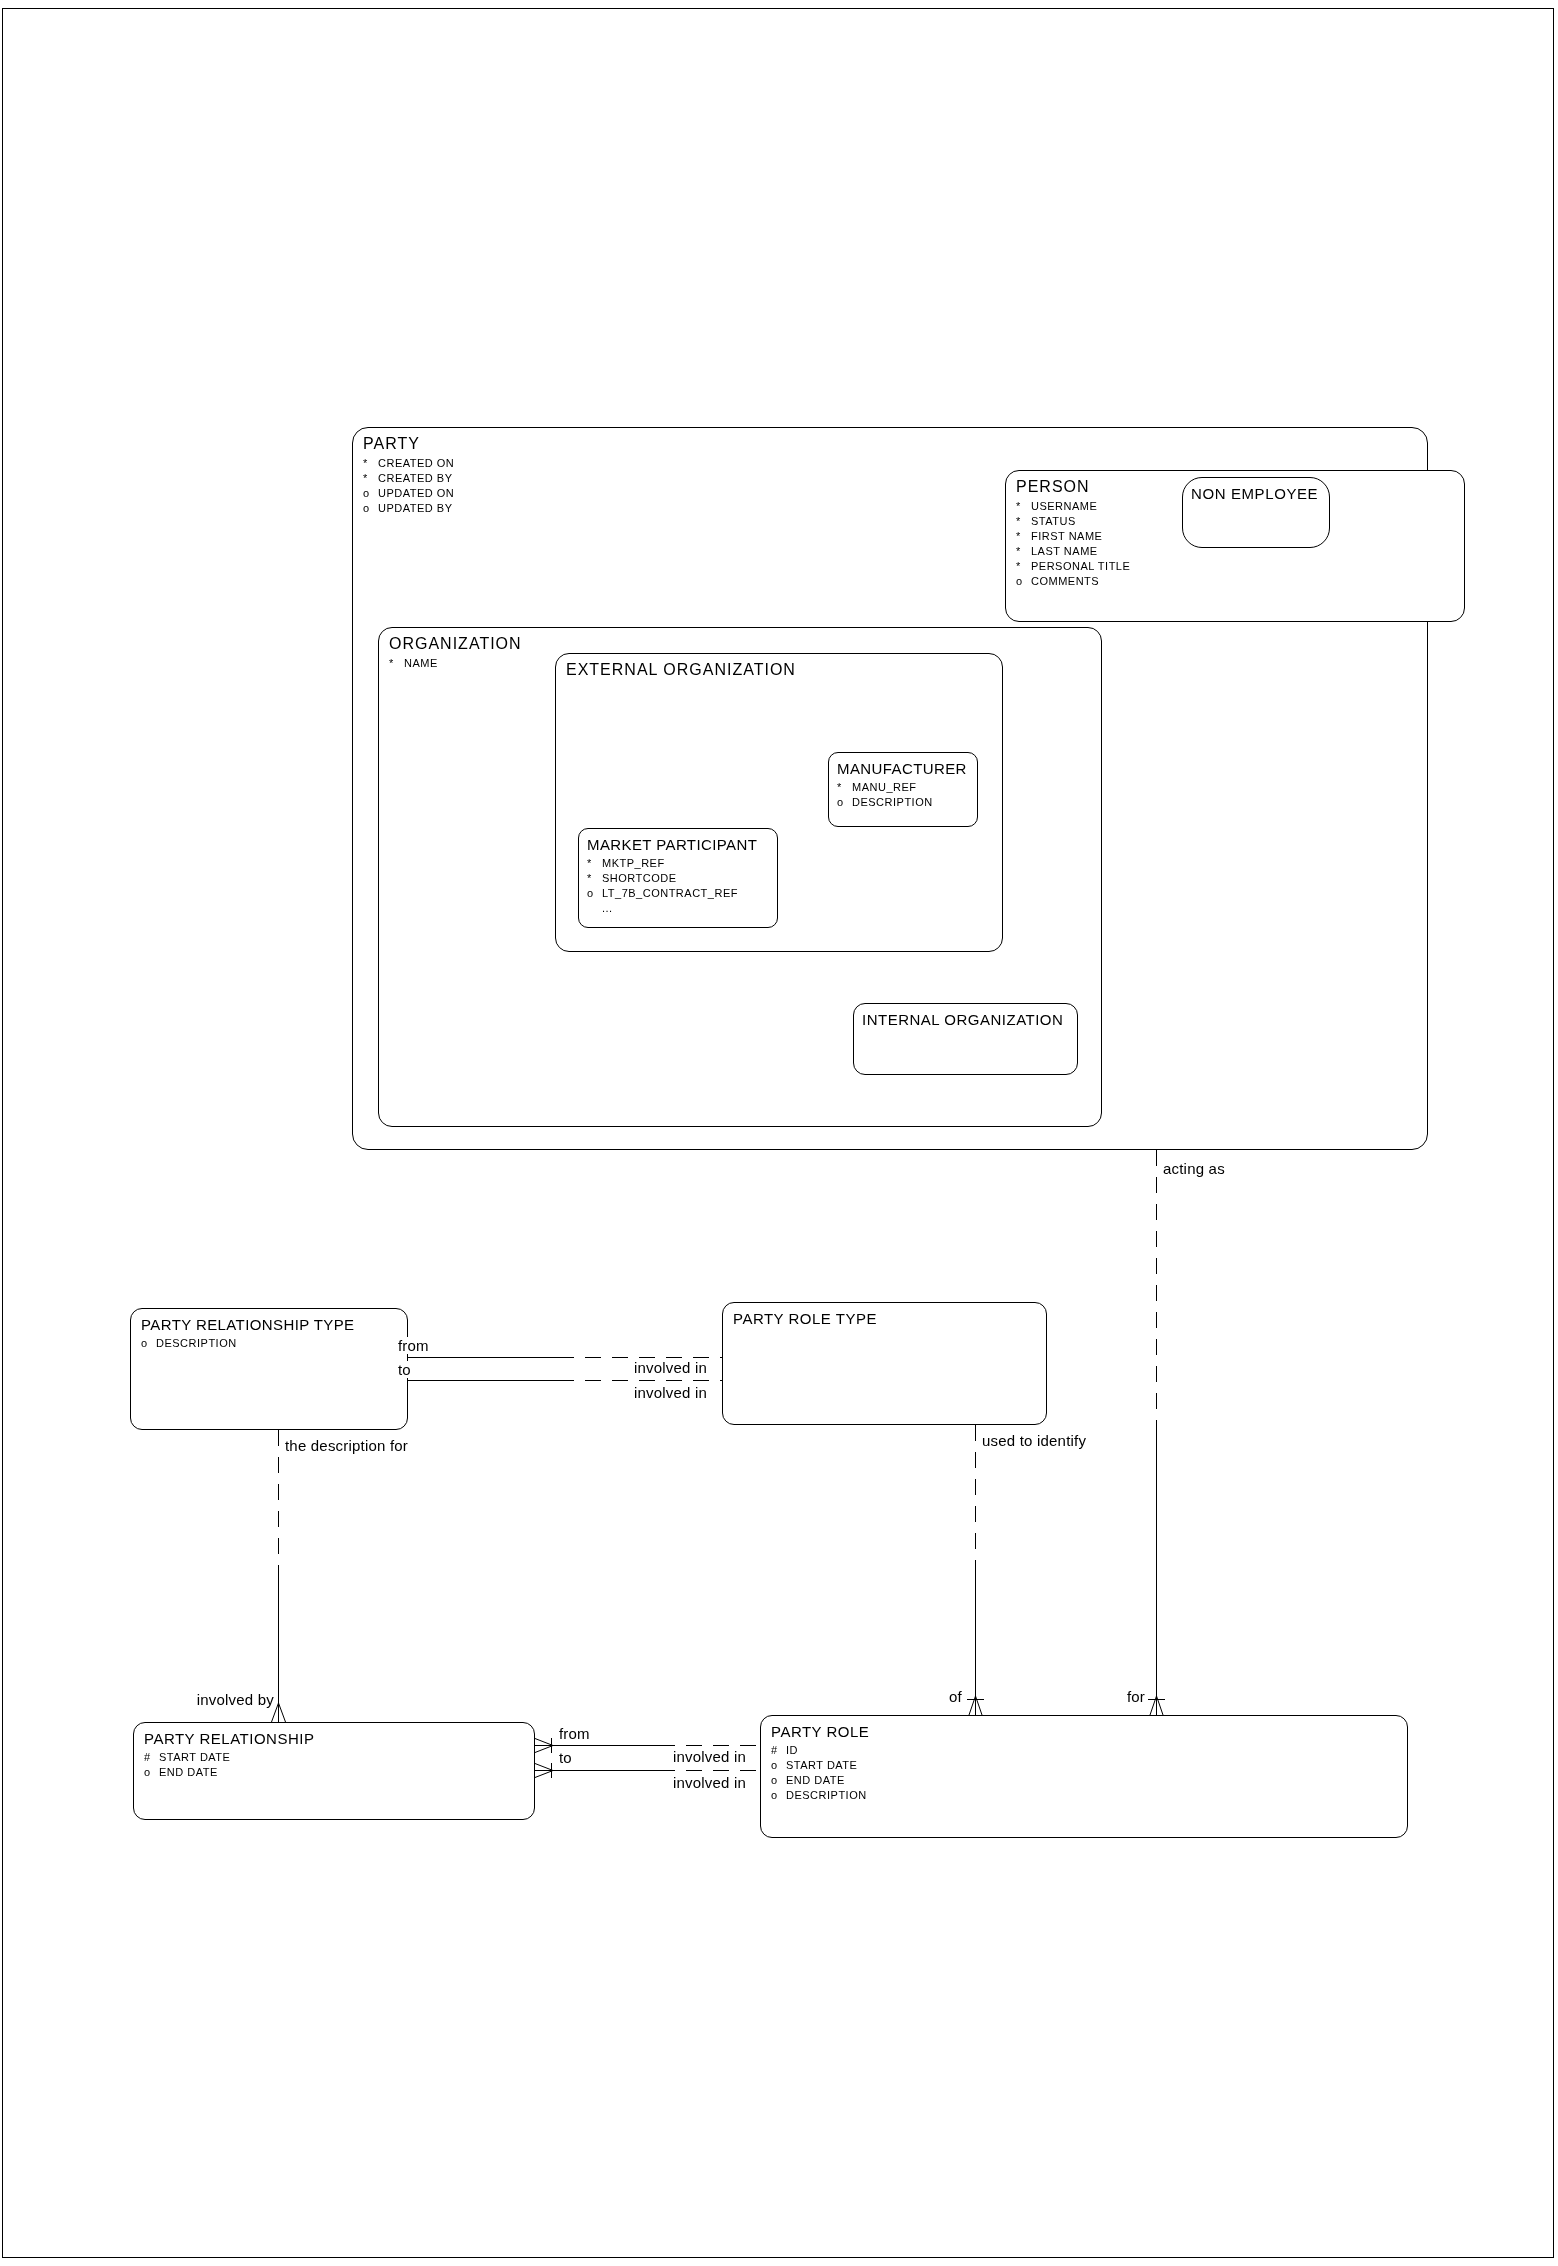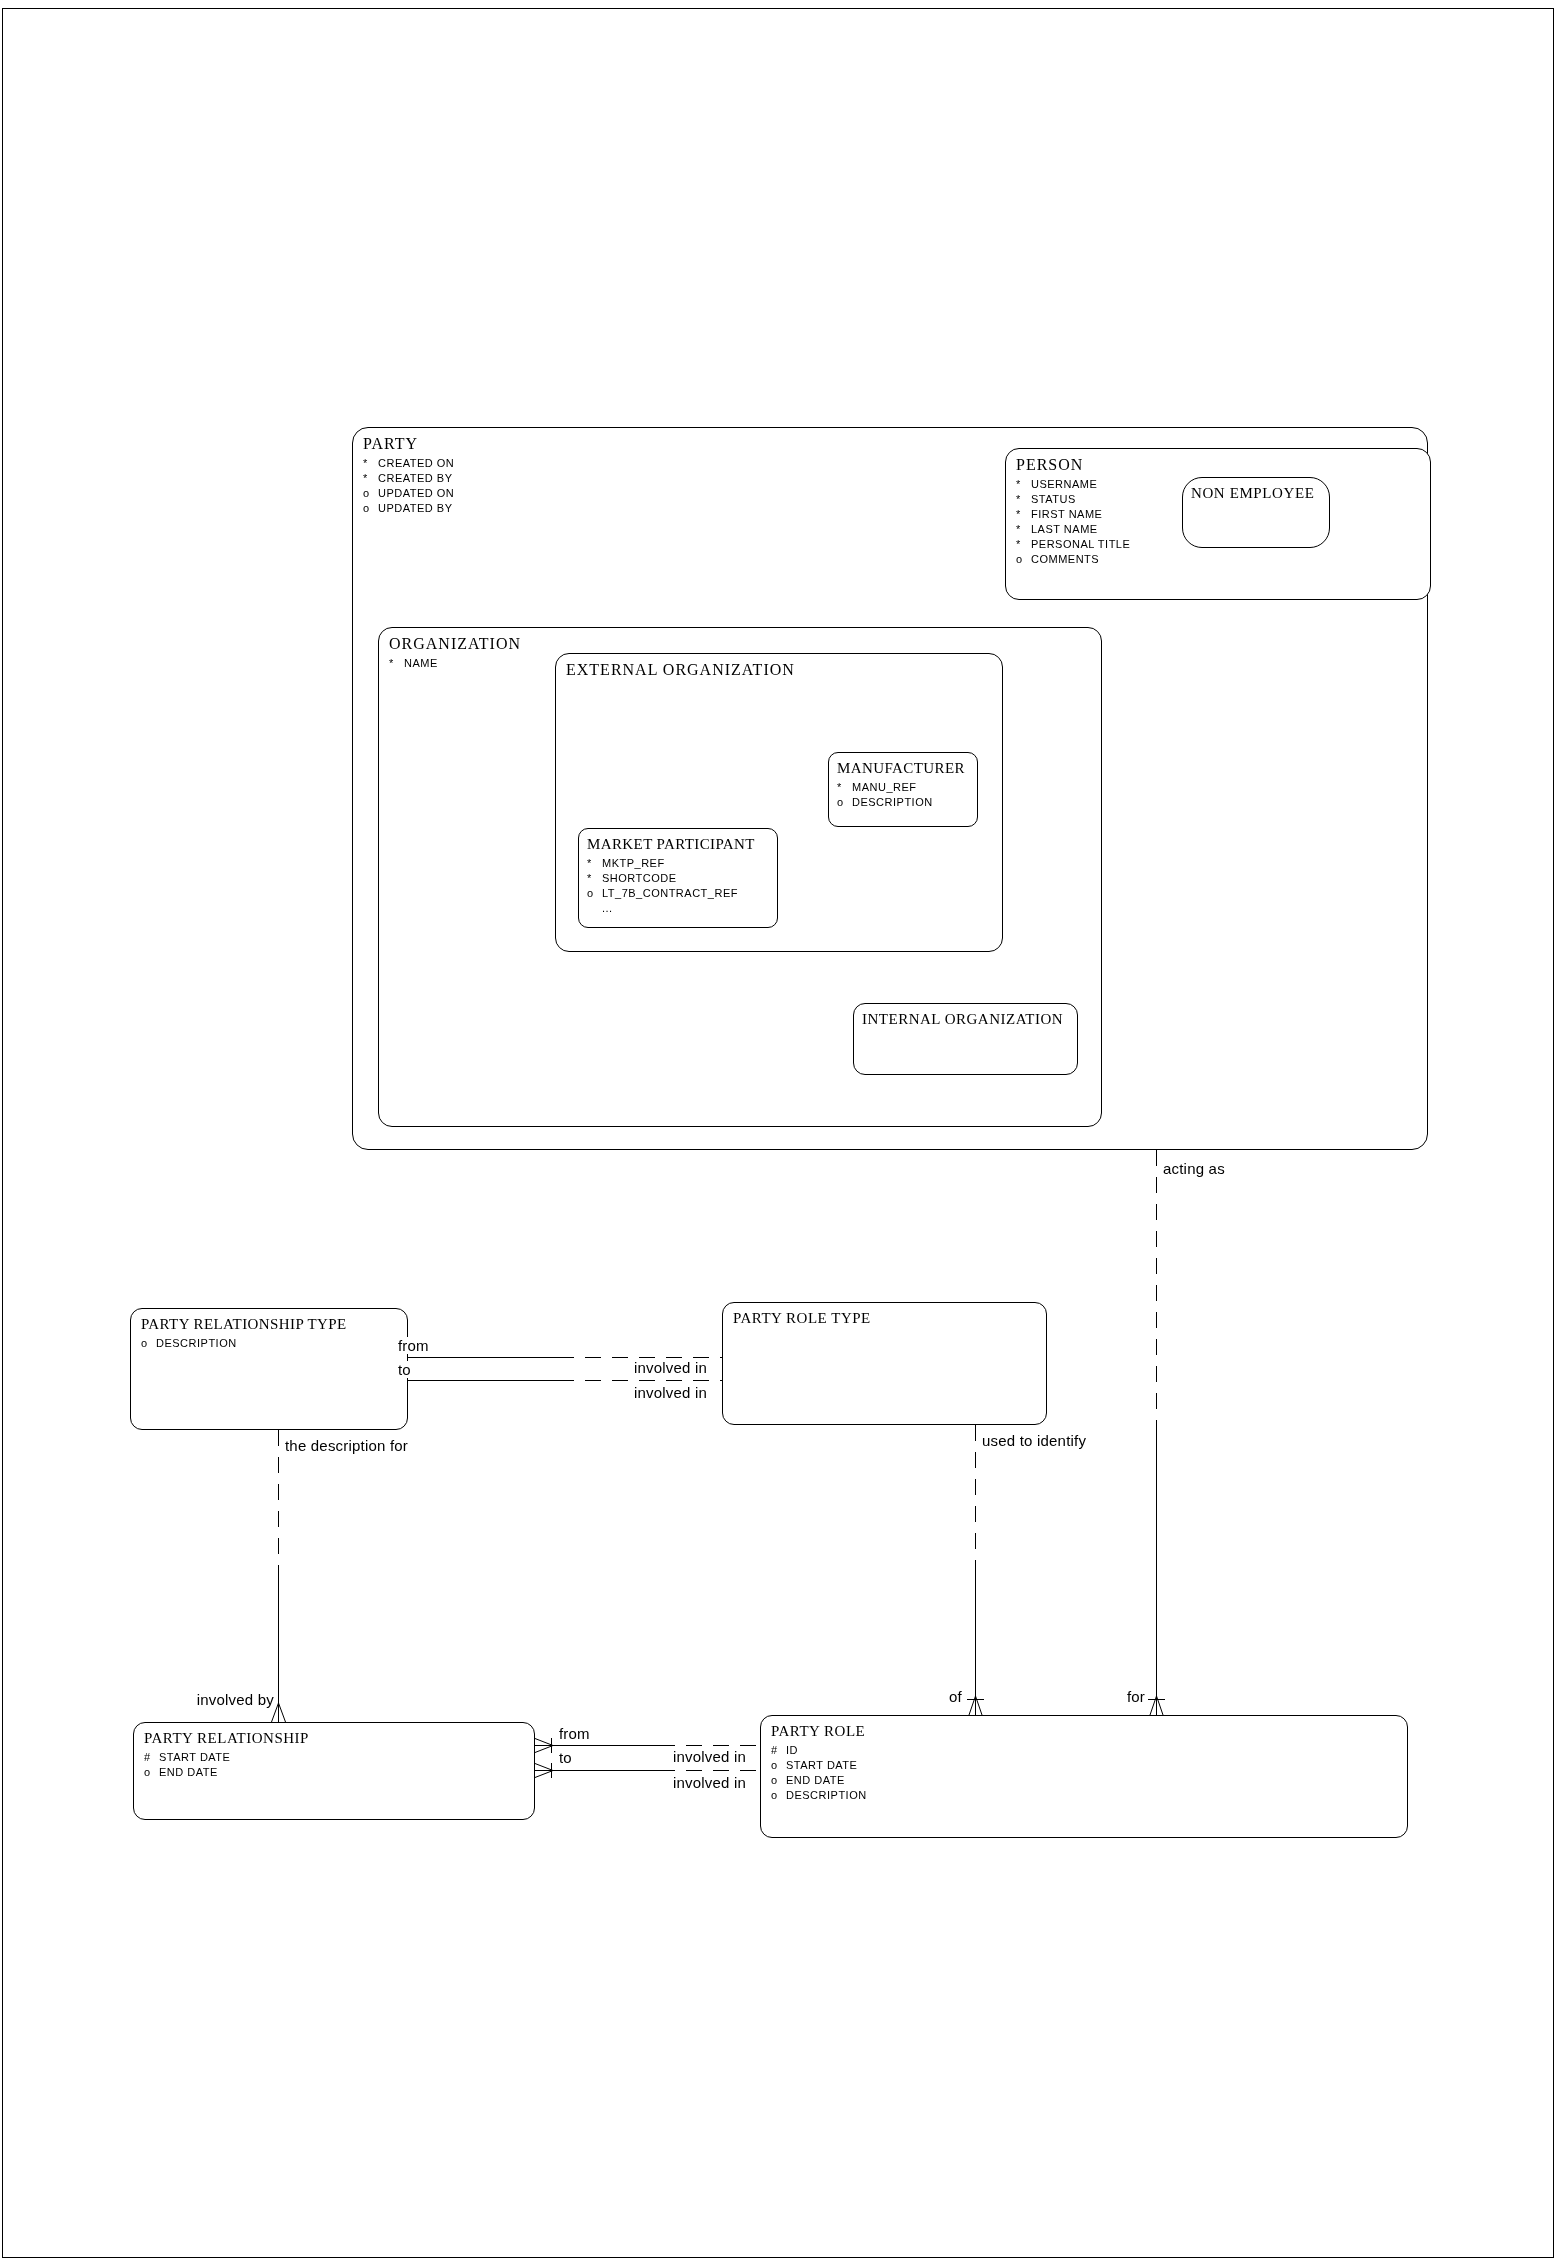--- a/index.html
+++ b/index.html
@@ -9,21 +9,21 @@
   }
   .frame{
     position:absolute;left:2px;top:8px;width:1552px;height:2250px;
     border:1px solid #000;box-sizing:border-box;
   }
   .entity{
     position:absolute;background:#fff;border:1px solid #000;
     box-sizing:border-box;
   }
   .entity .title{
-    font-size:16px;letter-spacing:1px;padding:7px 6px 0 10px;white-space:nowrap;font-family:Liberation Serif, serif;
+    font-size:16px;letter-spacing:1px;padding:7px 6px 0 10px;white-space:nowrap;
   }
   .attrs{padding:3px 0 0 10px;}
   .attr{font-size:11px;letter-spacing:0.5px;line-height:15px;white-space:nowrap;}
   .ap{display:inline-block;width:15px;}
   .lbl{position:absolute;font-size:15px;letter-spacing:0.2px;white-space:nowrap;background:#fff;padding:0 2px;}
   .lbl.r{text-align:right;}
   svg.connectors{position:absolute;left:0;top:0;pointer-events:none;}
 </style>
 </head>
 <body>
@@ -79,21 +79,21 @@
 <div class="entity" style="left:352px;top:427px;width:1076px;height:723px;border-radius:16px;">
   <div class="title">PARTY</div>
   <div class="attrs">
     <div class="attr"><span class="ap">*</span><span class="at">CREATED ON</span></div>
     <div class="attr"><span class="ap">*</span><span class="at">CREATED BY</span></div>
     <div class="attr"><span class="ap">o</span><span class="at">UPDATED ON</span></div>
     <div class="attr"><span class="ap">o</span><span class="at">UPDATED BY</span></div>
   </div>
 </div>
 
-<div class="entity" style="left:1005px;top:448px;width:426px;height:152px;border-radius:14px;">
+<div class="entity" style="left:1005px;top:470px;width:460px;height:152px;border-radius:14px;">
   <div class="title">PERSON</div>
   <div class="attrs">
     <div class="attr"><span class="ap">*</span><span class="at">USERNAME</span></div>
     <div class="attr"><span class="ap">*</span><span class="at">STATUS</span></div>
     <div class="attr"><span class="ap">*</span><span class="at">FIRST NAME</span></div>
     <div class="attr"><span class="ap">*</span><span class="at">LAST NAME</span></div>
     <div class="attr"><span class="ap">*</span><span class="at">PERSONAL TITLE</span></div>
     <div class="attr"><span class="ap">o</span><span class="at">COMMENTS</span></div>
   </div>
 </div>

